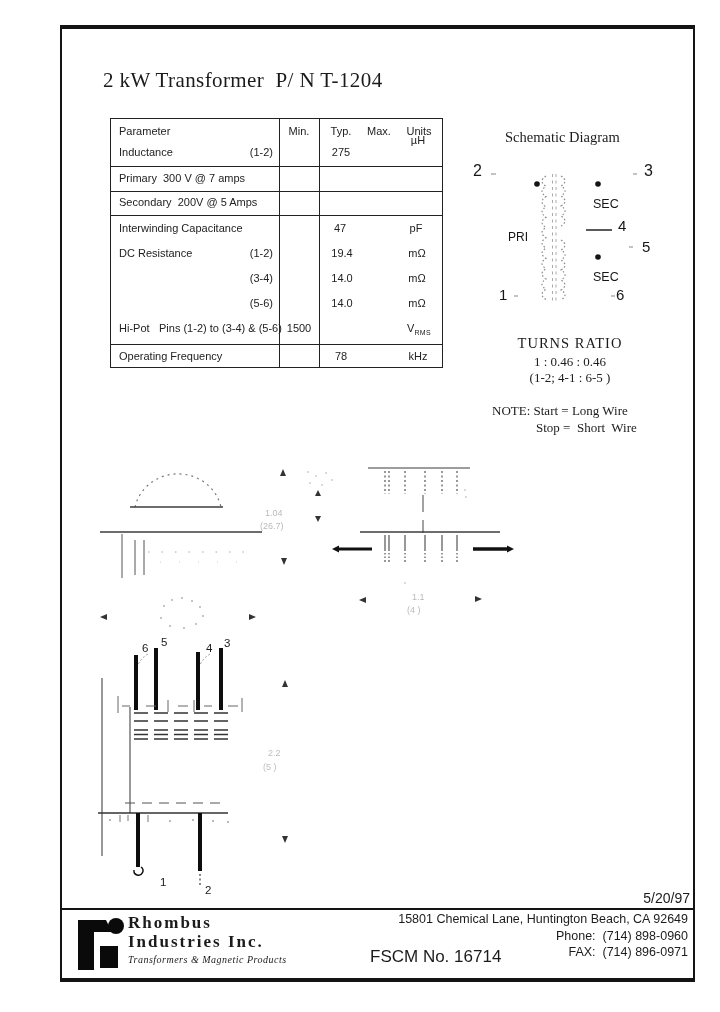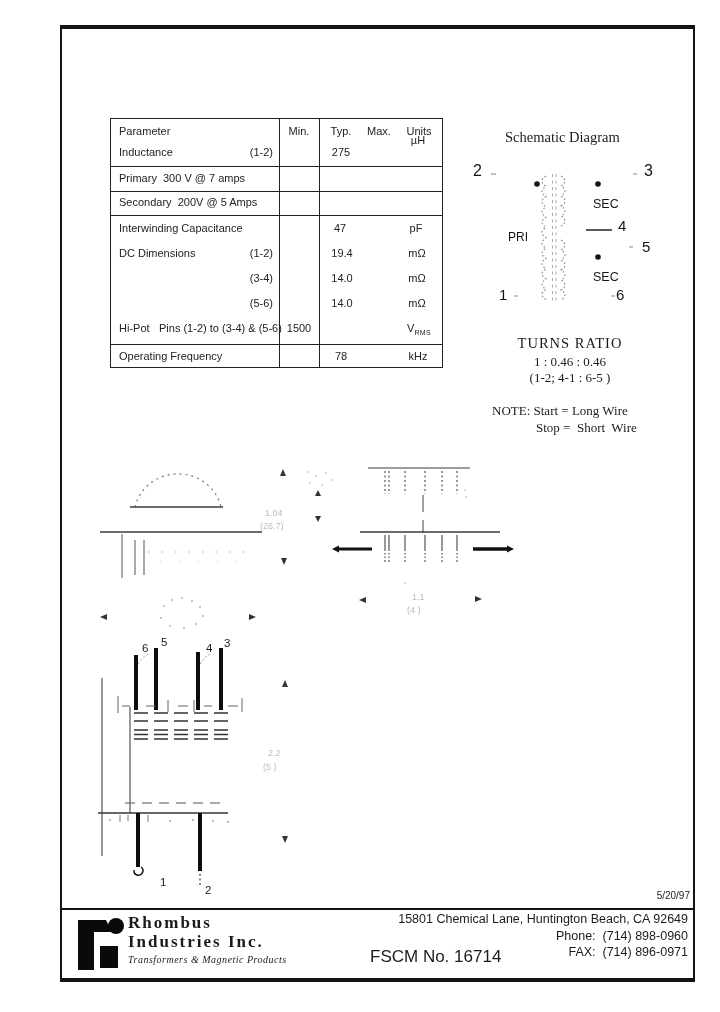--- a/index.html
+++ b/index.html
@@ -25,20 +25,21 @@
   
   .footer-line{position:absolute;left:62px;top:908px;width:631px;height:2px;background:#141414;}
 </style>
 </head>
 <body>
 
 <div class="page">
 
   <div class="sheet"></div>
 
+  <div class="t serif" style="left:103px;top:68px;font-size:21px;letter-spacing:0.4px;">2 kW Transformer  P/ N T-1204</div>
 
   <div class="tbl sans">
     <div class="vline" style="left:168px;"></div>
     <div class="vline" style="left:208px;"></div>
     <div class="hline" style="top:47px;"></div>
     <div class="hline" style="top:72px;"></div>
     <div class="hline" style="top:96px;"></div>
     <div class="hline" style="top:225px;"></div>
 
     <span class="c" style="left:8px;top:6px;">Parameter</span>
@@ -53,21 +54,21 @@
     <span class="c ctr" style="left:307px;top:15px;">µH</span>
 
     <span class="c" style="left:8px;top:53px;">Primary  300 V @ 7 amps</span>
 
     <span class="c" style="left:8px;top:77px;">Secondary  200V @ 5 Amps</span>
 
     <span class="c" style="left:8px;top:103px;">Interwinding Capacitance</span>
     <span class="c ctr" style="left:229px;top:103px;">47</span>
     <span class="c ctr" style="left:305px;top:103px;">pF</span>
 
-    <span class="c" style="left:8px;top:128px;">DC Dimensions</span>
+    <span class="c" style="left:8px;top:128px;">DC Resistance</span>
     <span class="c rt" style="left:118px;top:128px;width:44px;">(1-2)</span>
     <span class="c ctr" style="left:231px;top:128px;">19.4</span>
     <span class="c ctr" style="left:306px;top:128px;">mΩ</span>
 
     <span class="c rt" style="left:118px;top:153px;width:44px;">(3-4)</span>
     <span class="c ctr" style="left:231px;top:153px;">14.0</span>
     <span class="c ctr" style="left:306px;top:153px;">mΩ</span>
 
     <span class="c rt" style="left:118px;top:178px;width:44px;">(5-6)</span>
     <span class="c ctr" style="left:231px;top:178px;">14.0</span>
@@ -255,21 +256,21 @@
     <line x1="140" y1="363" x2="140" y2="421" stroke="#0d0d0d" stroke-width="4"></line>
     <line x1="140" y1="424" x2="140" y2="437" stroke="#555" stroke-width="1.4" stroke-dasharray="2 2.5"></line>
     <text x="100" y="436" font-size="11.5" fill="#1b1b1b" font-family="Liberation Sans, sans-serif">1</text>
     <text x="145" y="444" font-size="11.5" fill="#1b1b1b" font-family="Liberation Sans, sans-serif">2</text>
     <polygon points="222,237 228,237 225,230" fill="#333"></polygon>
     <polygon points="222,386 228,386 225,393" fill="#333"></polygon>
     <text x="208" y="306" font-size="9" fill="#1b1b1b" opacity="0.3" font-family="Liberation Sans, sans-serif">2.2</text>
     <text x="203" y="320" font-size="9" fill="#1b1b1b" opacity="0.3" font-family="Liberation Sans, sans-serif">(5  )</text>
   </svg>
 
-  <div class="t sans" style="right:30px;top:890px;font-size:10px;">5/20/97</div>
+  <div class="t sans" style="right:30px;top:890px;font-size:14px;">5/20/97</div>
 
   <div class="footer-line"></div>
 
   <svg class="abs" style="left:72px;top:912px;" width="58" height="62">
     <path d="M6,8 L34,8 L40,20 L22,20 L22,58 L6,58 Z" fill="#0a0a0a"></path>
     <circle cx="44" cy="14" r="8" fill="#0a0a0a"></circle>
     <rect x="28" y="34" width="18" height="22" fill="#0a0a0a"></rect>
   </svg>
 
   <div class="t serif" style="left:128px;top:913px;font-size:17px;font-weight:bold;letter-spacing:2px;">Rhombus</div>

